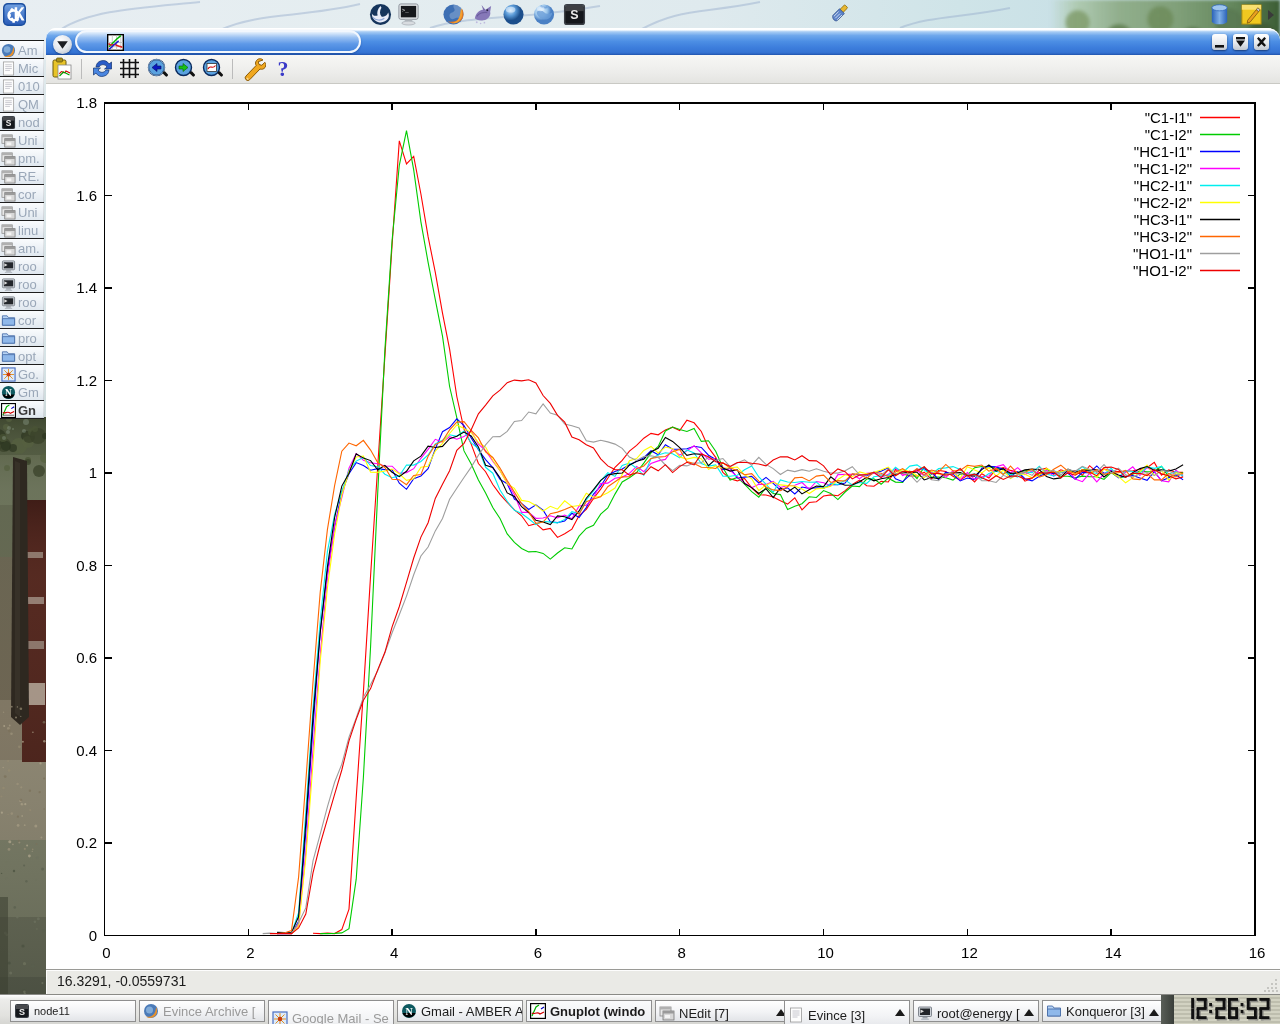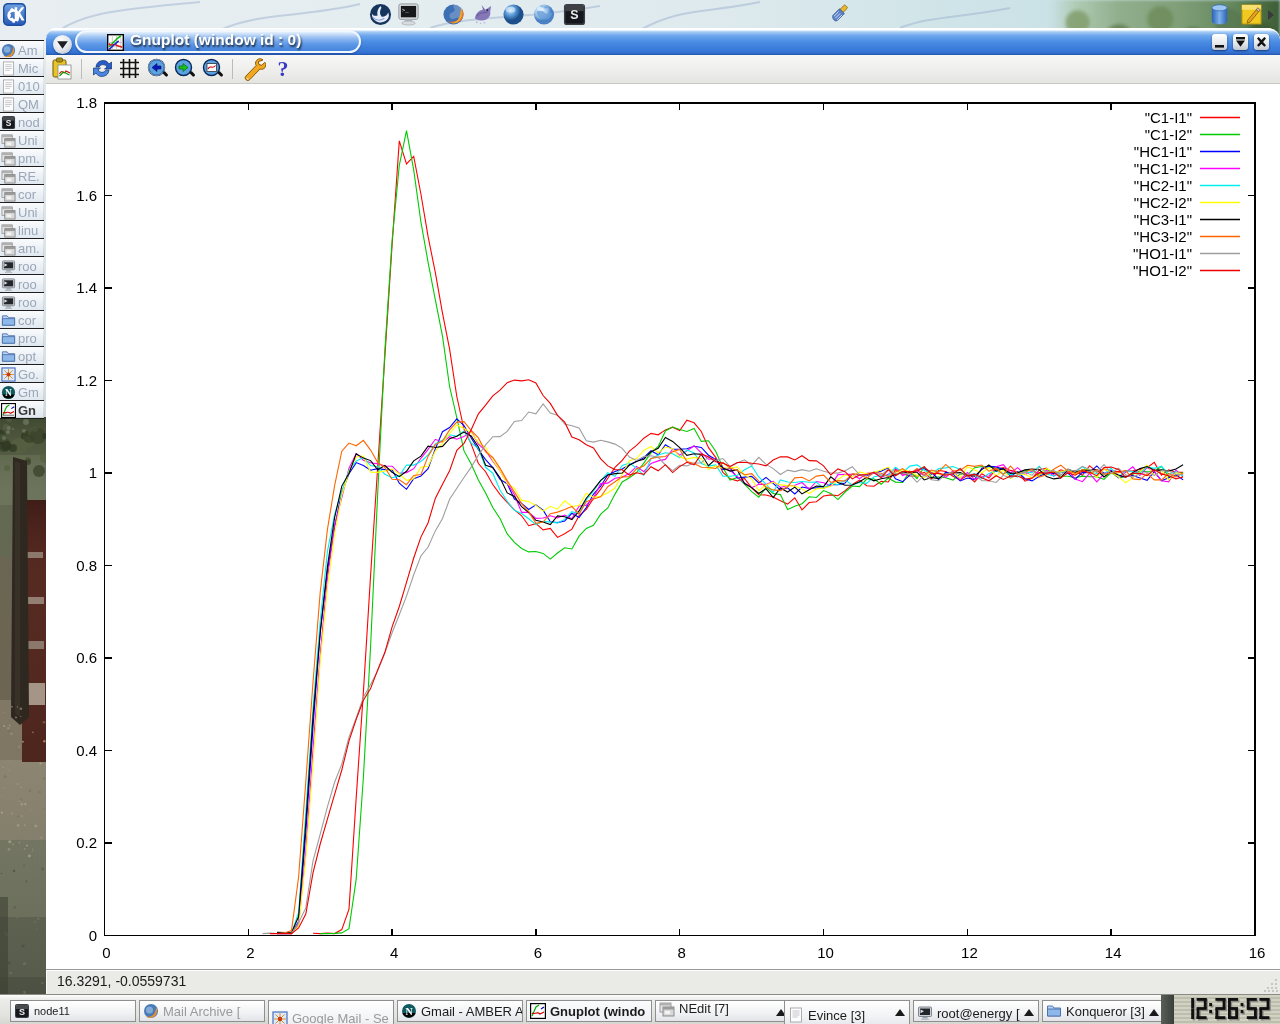--- a/index.html
+++ b/index.html
@@ -517,21 +517,20 @@
       <rect x="0.5" y="0.5" width="15" height="15" fill="#fff" stroke="#000" stroke-width="1.6"></rect>
       <g stroke="#b8b8b8" stroke-width=".7">
         <path d="M5 1v14M9 1v14M13 1v14M1 12h14M1 8h14"></path>
       </g>
       <g stroke-width="1.4" fill="none">
         <path d="M2 12 L9 5 13 1.5" stroke="#00b800"></path>
         <path d="M1.5 9 C4 12 6 9 8 10 C10 12 12 11 14.5 12.5" stroke="#e02020"></path>
         <path d="M2 14.5 L8 9 11 6.5" stroke="#2020d0"></path>
       </g>
     </svg>
- <div class="abs" style="left:84px;top:3px;width:400px;font-size:15.5px;font-weight:bold;color:#fff;text-shadow:1px 2px 2px rgba(20,25,35,.85)">Gnuplot (window id : 0)</div>
 
  <div class="abs" style="left:1166px;top:6px;width:15px;height:16px;border-radius:3px;background:linear-gradient(180deg,#ffffff,#e8ebee 55%,#c2c8d0);box-shadow:0 1px 2px rgba(0,20,60,.6)"></div>
  <div class="abs" style="left:1187px;top:6px;width:15px;height:16px;border-radius:3px;background:linear-gradient(180deg,#ffffff,#e8ebee 55%,#c2c8d0);box-shadow:0 1px 2px rgba(0,20,60,.6)"></div>
  <div class="abs" style="left:1208px;top:6px;width:15px;height:16px;border-radius:3px;background:linear-gradient(180deg,#ffffff,#e8ebee 55%,#c2c8d0);box-shadow:0 1px 2px rgba(0,20,60,.6)"></div>
  <svg class="abs" style="left:1169px;top:9px;width:9px;height:11px" viewBox="0 0 9 11">
       <rect x="0" y="8" width="9" height="2.6" fill="#111"></rect>
     </svg>
  <svg class="abs" style="left:1190px;top:9px;width:9px;height:11px" viewBox="0 0 9 11">
       <rect x="0" y="0" width="9" height="2.4" fill="#111"></rect>
       <path d="M0 3.6h9L4.5 9.8z" fill="#111"></path>
@@ -692,21 +691,21 @@
         <text x="8" y="12" font-size="9" font-weight="bold" fill="#eee" text-anchor="middle" font-family="Liberation Sans">S</text>
       </svg></span>
     <span style="font-size:11px;color:#1c1c1c;font-weight:normal;white-space:nowrap;margin-left:4px">node11</span>
   </div>
 <div class="abs" style="left:139px;top:1000px;width:126px;height:22px;background:linear-gradient(180deg,#ffffff,#f2f3f5 55%,#e2e4e8);border:1px solid #8f8f8f;display:flex;align-items:center;overflow:hidden">
     <span style="width:16px;height:16px;flex:none;margin-left:3px"><svg class="ic" viewBox="0 0 16 16">
         <circle cx="8" cy="8" r="7" fill="#4a7ab8"></circle>
         <path d="M13 4c2 3 1 7-1 9-2.5 2.5-7 2.5-9.5.5 2 .7 5.5.5 7.5-1.5 2-1.8 3-5 3-8z" fill="#e8902a"></path>
         <circle cx="6.5" cy="7" r="3.5" fill="#8fb8e0" opacity=".8"></circle>
       </svg></span>
-    <span style="font-size:13px;color:#9a9a9a;font-weight:normal;white-space:nowrap;margin-left:4px">Mail Archive [</span>
+    <span style="font-size:13px;color:#9a9a9a;font-weight:normal;white-space:nowrap;margin-left:4px">Evince Archive [</span>
   </div>
 <div class="abs" style="left:268px;top:1000px;width:126px;height:37px;background:linear-gradient(180deg,#ffffff,#f2f3f5 55%,#e2e4e8);border:1px solid #8f8f8f;display:flex;align-items:center;overflow:hidden">
     <span style="width:16px;height:16px;flex:none;margin-left:3px"><svg class="ic" viewBox="0 0 16 16">
         <rect x="1" y="1" width="14" height="14" fill="#dceafc" stroke="#4a6ec0" stroke-width="1.2"></rect>
         <g stroke="#e09020" stroke-width="1">
           <path d="M8 2v12M2 8h12M3.5 3.5l9 9M12.5 3.5l-9 9"></path>
         </g>
         <circle cx="8" cy="8" r="2.2" fill="#c83a10"></circle>
       </svg></span>
     <span style="font-size:13px;color:#9a9a9a;font-weight:normal;white-space:nowrap;margin-left:4px">Google Mail - Se</span>
@@ -723,21 +722,21 @@
     <span style="width:16px;height:16px;flex:none;margin-left:3px"><svg class="ic" viewBox="0 0 16 16">
         <rect x="0.5" y="0.5" width="15" height="15" fill="#fff" stroke="#000" stroke-width="1.4"></rect>
         <g stroke-width="1.2" fill="none">
           <path d="M2 13 L6 4 9 2" stroke="#00b000"></path>
           <path d="M2 10 C4 12 7 8 10 11 L14 9" stroke="#d00000"></path>
           <path d="M11 6l3-2" stroke="#0000c0"></path>
         </g>
       </svg></span>
     <span style="font-size:13px;color:#1c1c1c;font-weight:bold;white-space:nowrap;margin-left:4px">Gnuplot (windo</span>
   </div>
-<div class="abs" style="left:655px;top:1000px;width:136px;height:22px;background:linear-gradient(180deg,#ffffff,#f2f3f5 55%,#e2e4e8);border:1px solid #8f8f8f;display:flex;align-items:flex-start;overflow:hidden">
+<div class="abs" style="left:655px;top:1000px;width:136px;height:22px;background:linear-gradient(180deg,#ffffff,#f2f3f5 55%,#e2e4e8);border:1px solid #8f8f8f;display:flex;align-items:flex-end;overflow:hidden">
     <span style="width:16px;height:16px;flex:none;margin-left:3px"><svg class="ic" viewBox="0 0 16 16">
         <rect x="1" y="2" width="11" height="9" fill="#e8e8e8" stroke="#888" stroke-width=".8"></rect>
         <rect x="1" y="2" width="11" height="2.5" fill="#b0b0b0"></rect>
         <rect x="4" y="6" width="11" height="9" fill="#d8d8d8" stroke="#777" stroke-width=".8"></rect>
         <rect x="4" y="6" width="11" height="2.5" fill="#9a9a9a"></rect>
         <rect x="6" y="10" width="5" height="3" fill="#f4f4f4"></rect>
       </svg></span>
     <span style="font-size:13px;color:#1c1c1c;font-weight:normal;white-space:nowrap;margin-left:4px">NEdit [7]</span>
     <span style="position:absolute;right:4px;top:8px;width:0;height:0;border-left:5px solid transparent;border-right:5px solid transparent;border-bottom:7px solid #1a1a1a"></span>
   </div>

